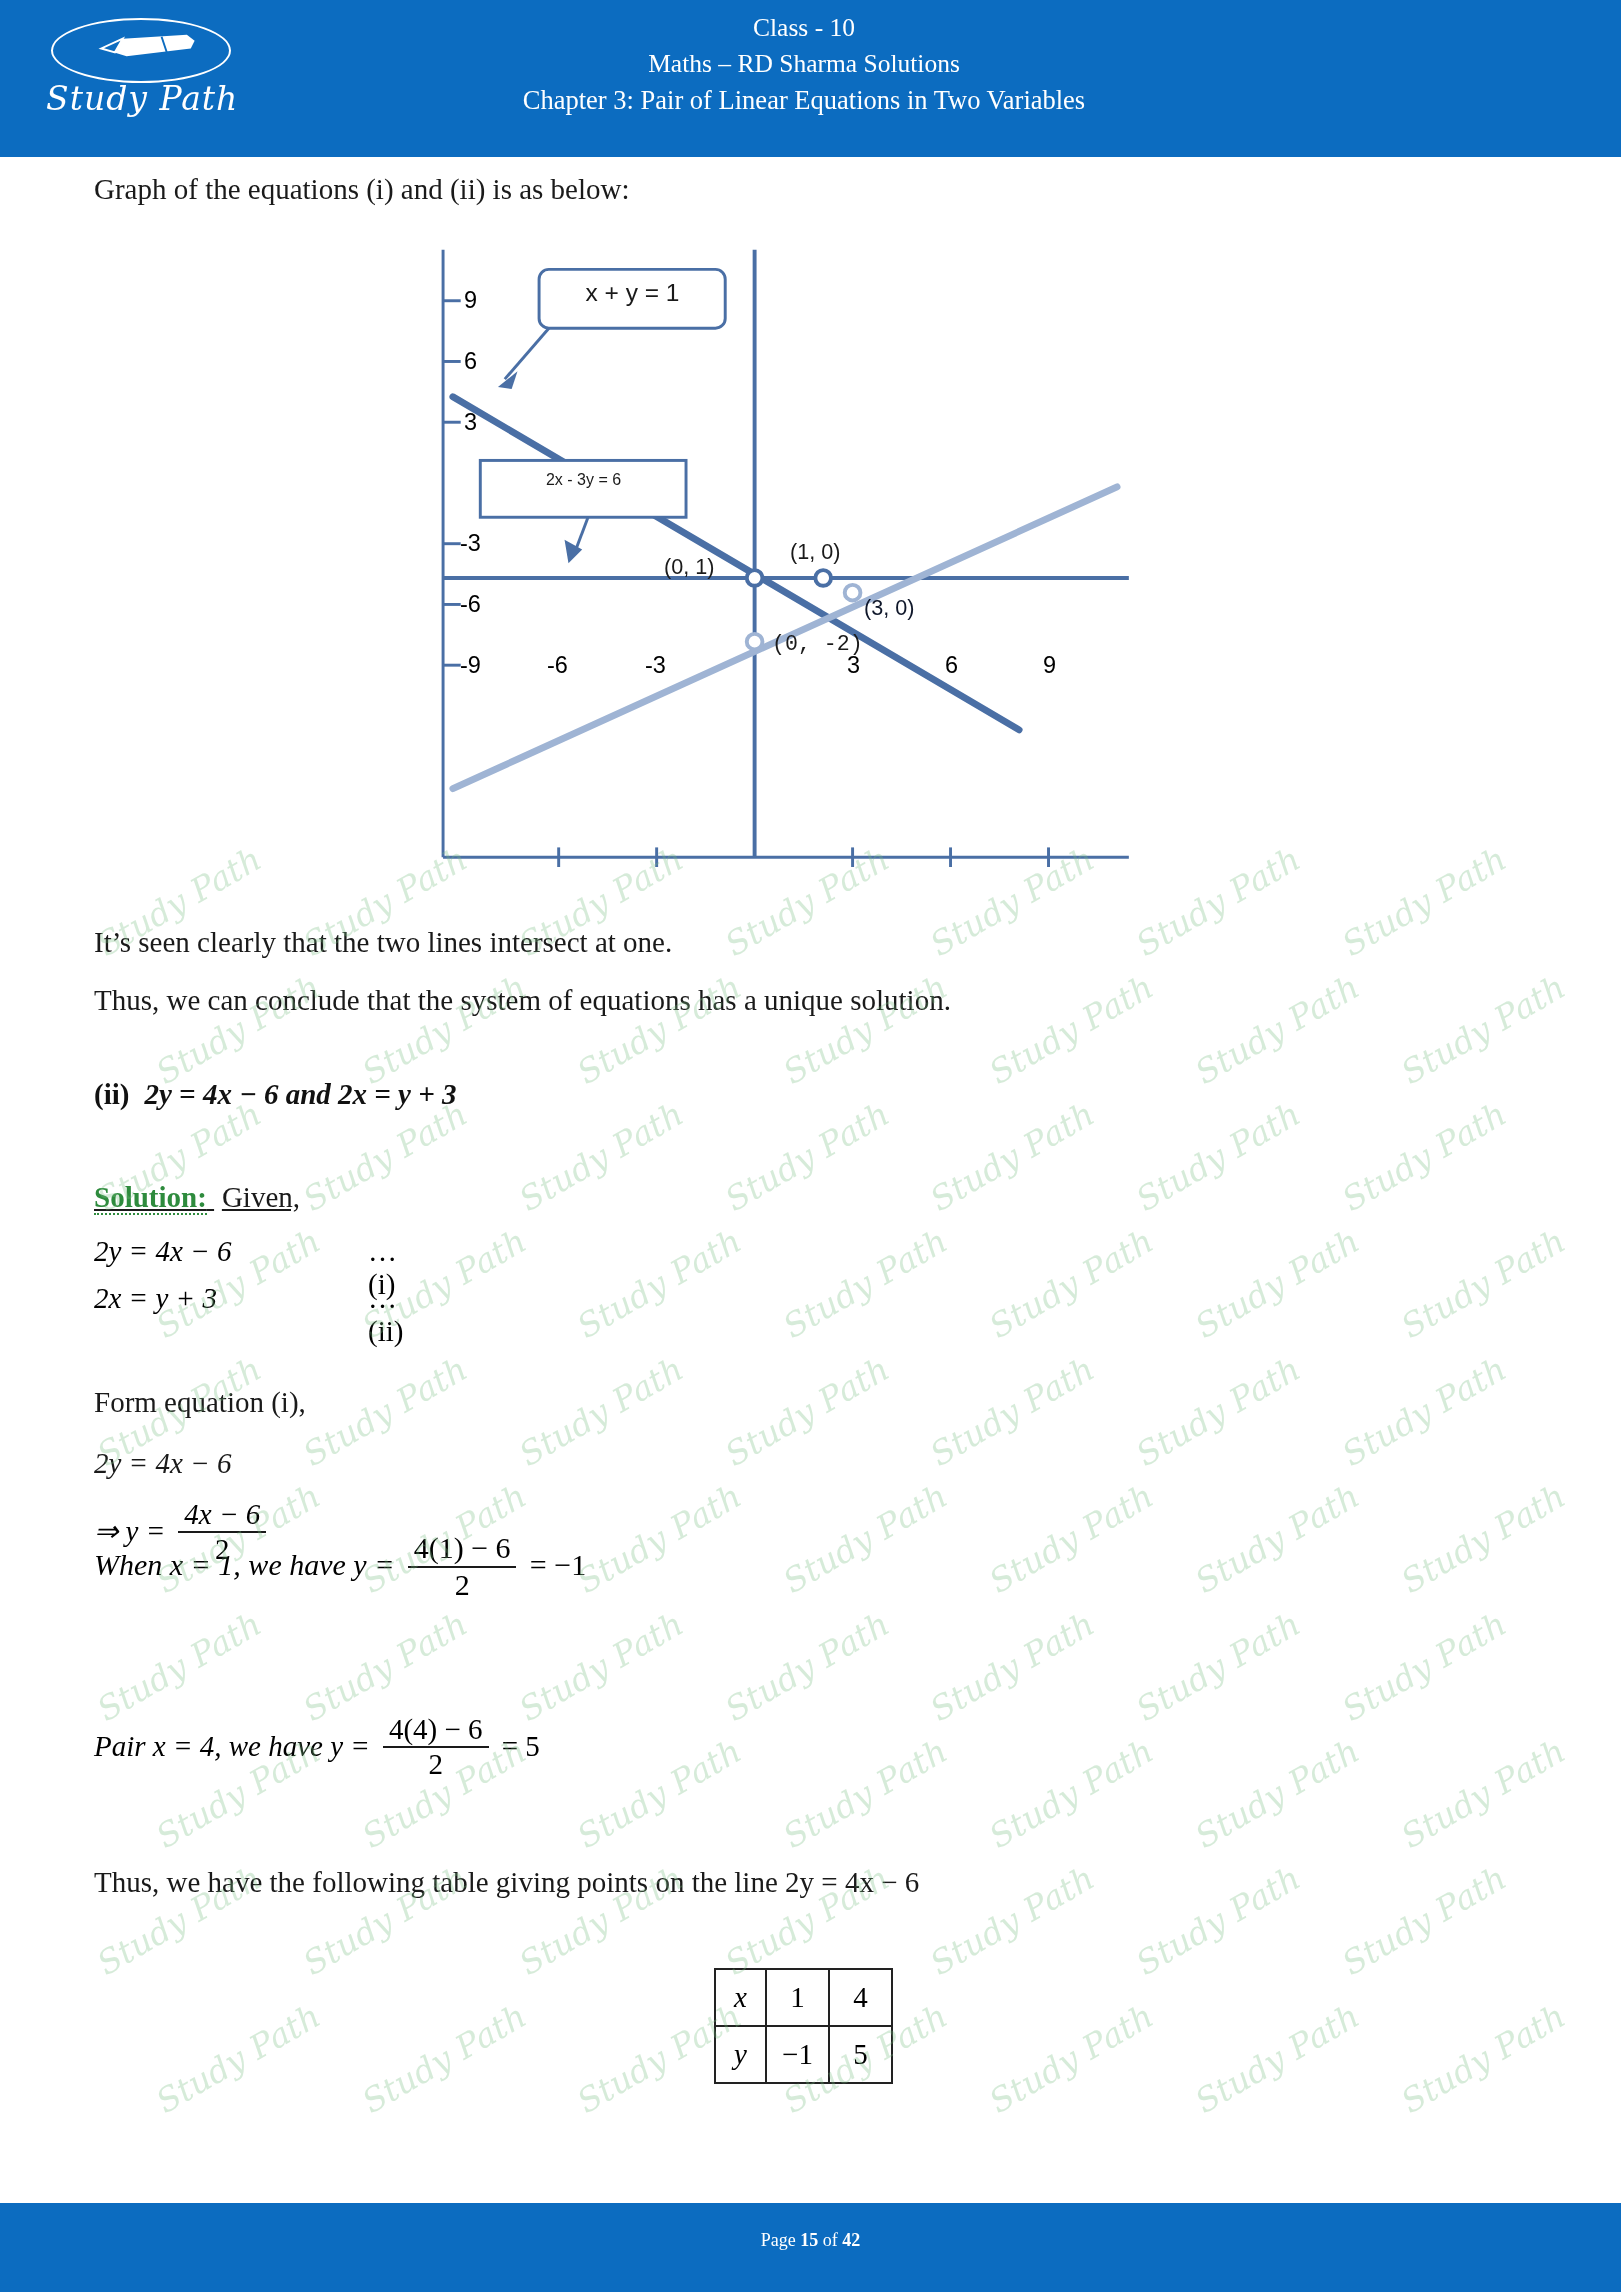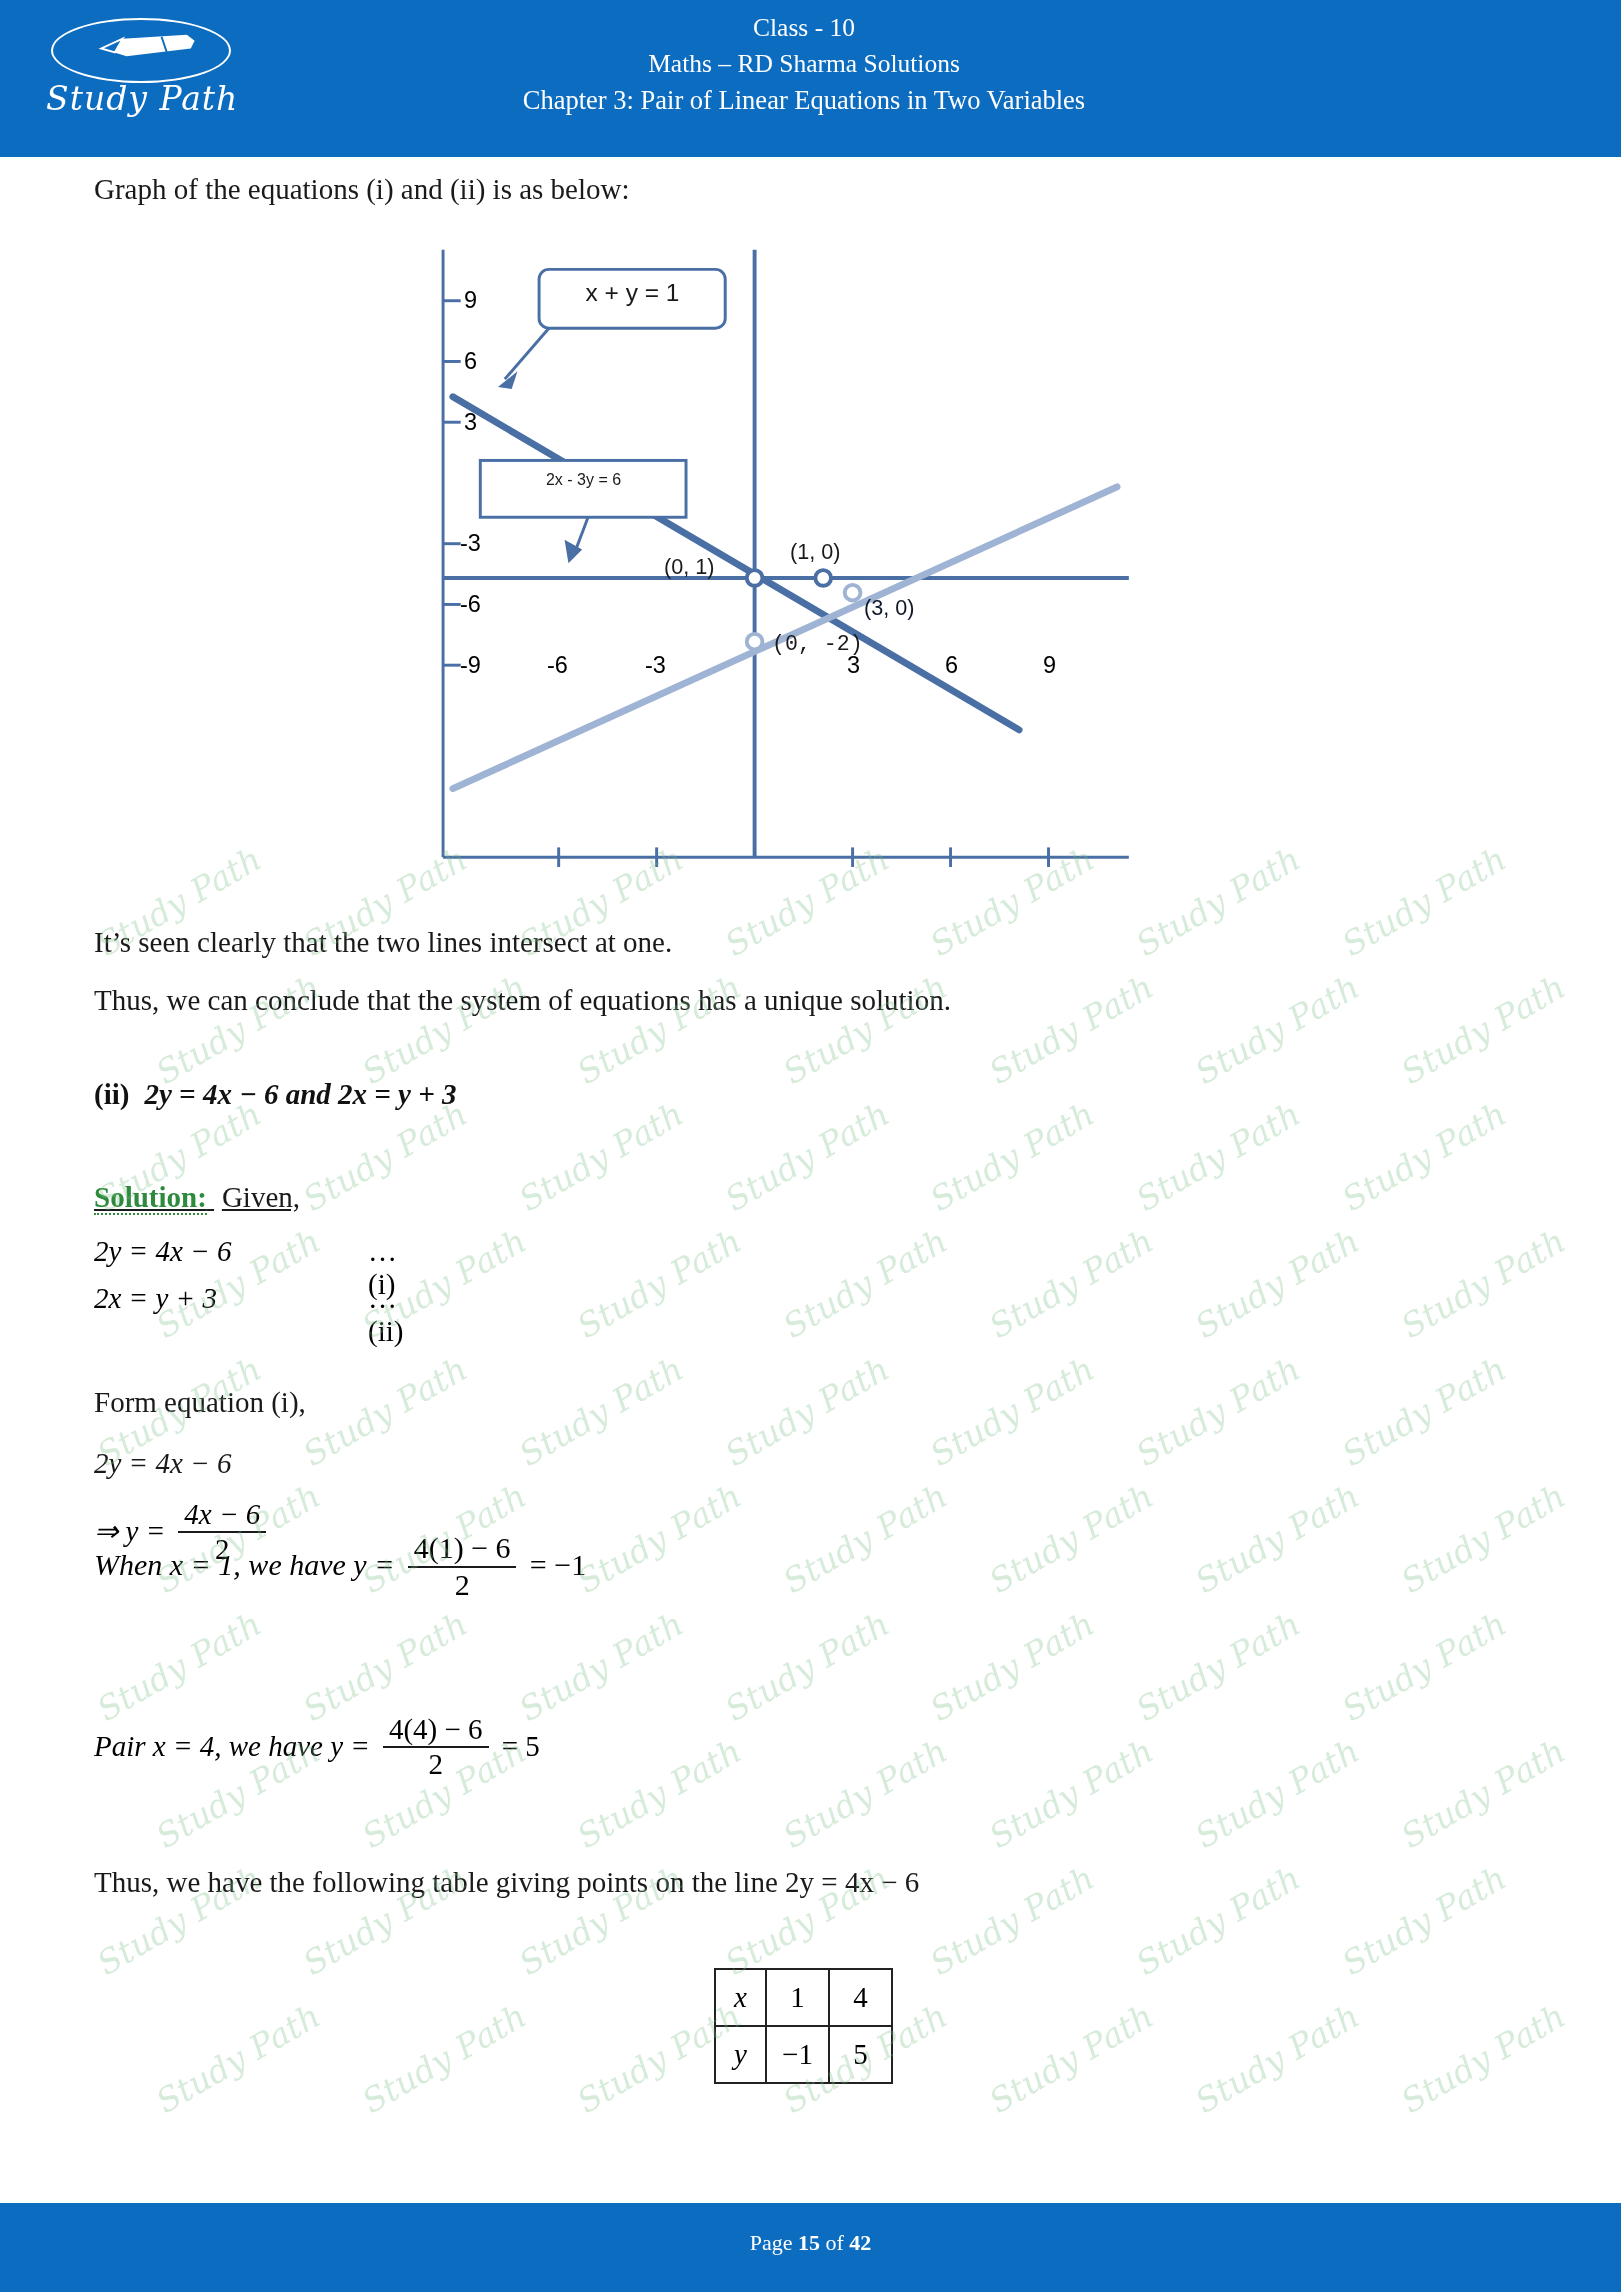--- a/index.html
+++ b/index.html
@@ -237,21 +237,21 @@
     width: 1621px;
     height: 90px;
     background: #0c6cc0;
     color: #ffffff;
   }
   .footer-text {
     position: absolute;
     width: 1621px;
     text-align: center;
     top: 27.4px;
-    font-size: 22px;
+    font-size: 18px;
   }
   .footer-text b { font-weight: bold; }
 
   
   .watermark {
     position: absolute;
     font-family: "DejaVu Serif", serif;
     font-style: italic;
     font-size: 33px;
     color: rgba(120, 190, 130, 0.30);

